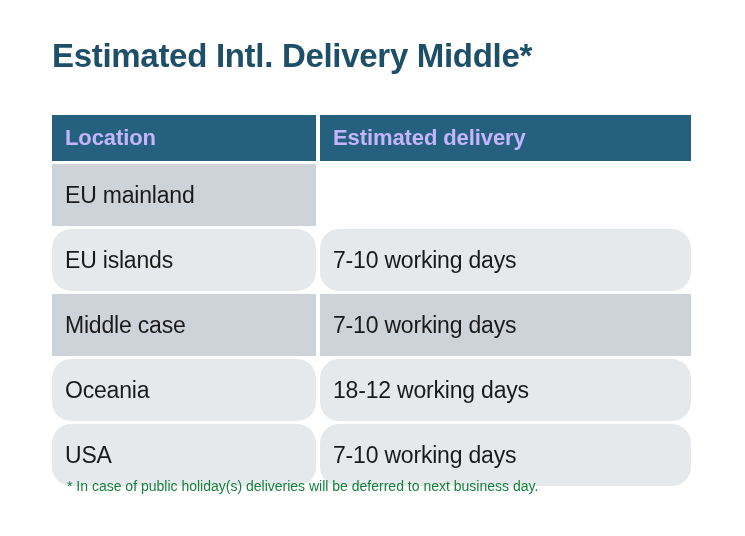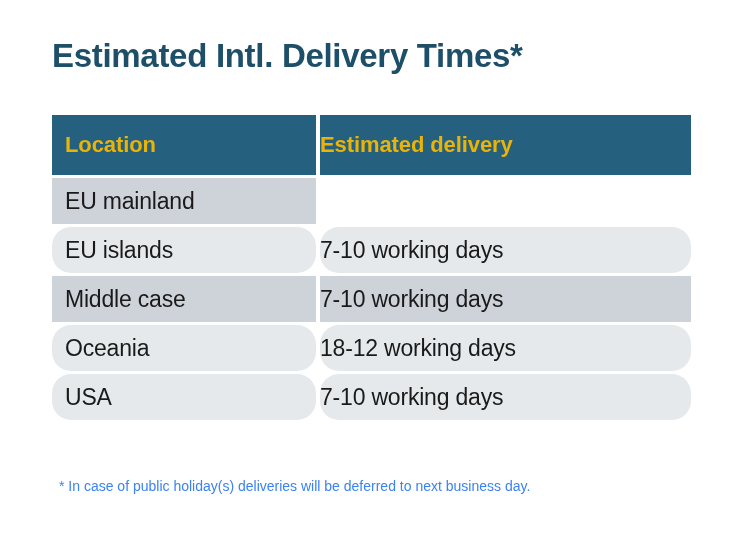--- a/index.html
+++ b/index.html
@@ -50,59 +50,60 @@
     box-sizing: border-box;
   }
   .col-location {
     width: 264px;
     flex: 0 0 264px;
     padding-left: 13px;
   }
   .col-delivery {
     width: 371px;
     flex: 0 0 371px;
+    padding-left: 13px;
   }
   .header-row .cell {
     background: #25607f;
-    height: 60px;
-    color: #eab308;
+    height: 46px;
+    color: #c4b5fd;
     font-size: 22px;
     font-weight: bold;
     letter-spacing: -0.1px;
   }
   .body-row .cell {
-    height: 46px;
+    height: 62px;
     color: #1a1a1a;
     font-size: 23px;
     font-weight: normal;
     letter-spacing: -0.2px;
     text-align: center;
   }
   .body-row.row-odd .cell {
     background: #ced2d9;
   }
   .body-row.row-even .cell {
     background: #e6e9eb;
     border-radius: 19px;
   }
   .footnote {
     position: absolute;
-    left: 59px;
+    left: 67px;
     top: 478px;
     font-size: 14px;
-    color: #3b82f6;
+    color: #15803d;
     white-space: nowrap;
   }
 </style>
 </head>
 <body>
 
 <div class="page">
 
-  <div class="page-title">Estimated Intl. Delivery Times*</div>
+  <div class="page-title">Estimated Intl. Delivery Middle*</div>
 
   <div class="delivery-table">
 
     <div class="table-row header-row">
       <div class="cell col-location">Location</div>
       <div class="cell col-delivery">Estimated delivery</div>
     </div>
 
     <div class="table-row body-row row-odd">
       <div class="cell col-location">EU mainland</div>

